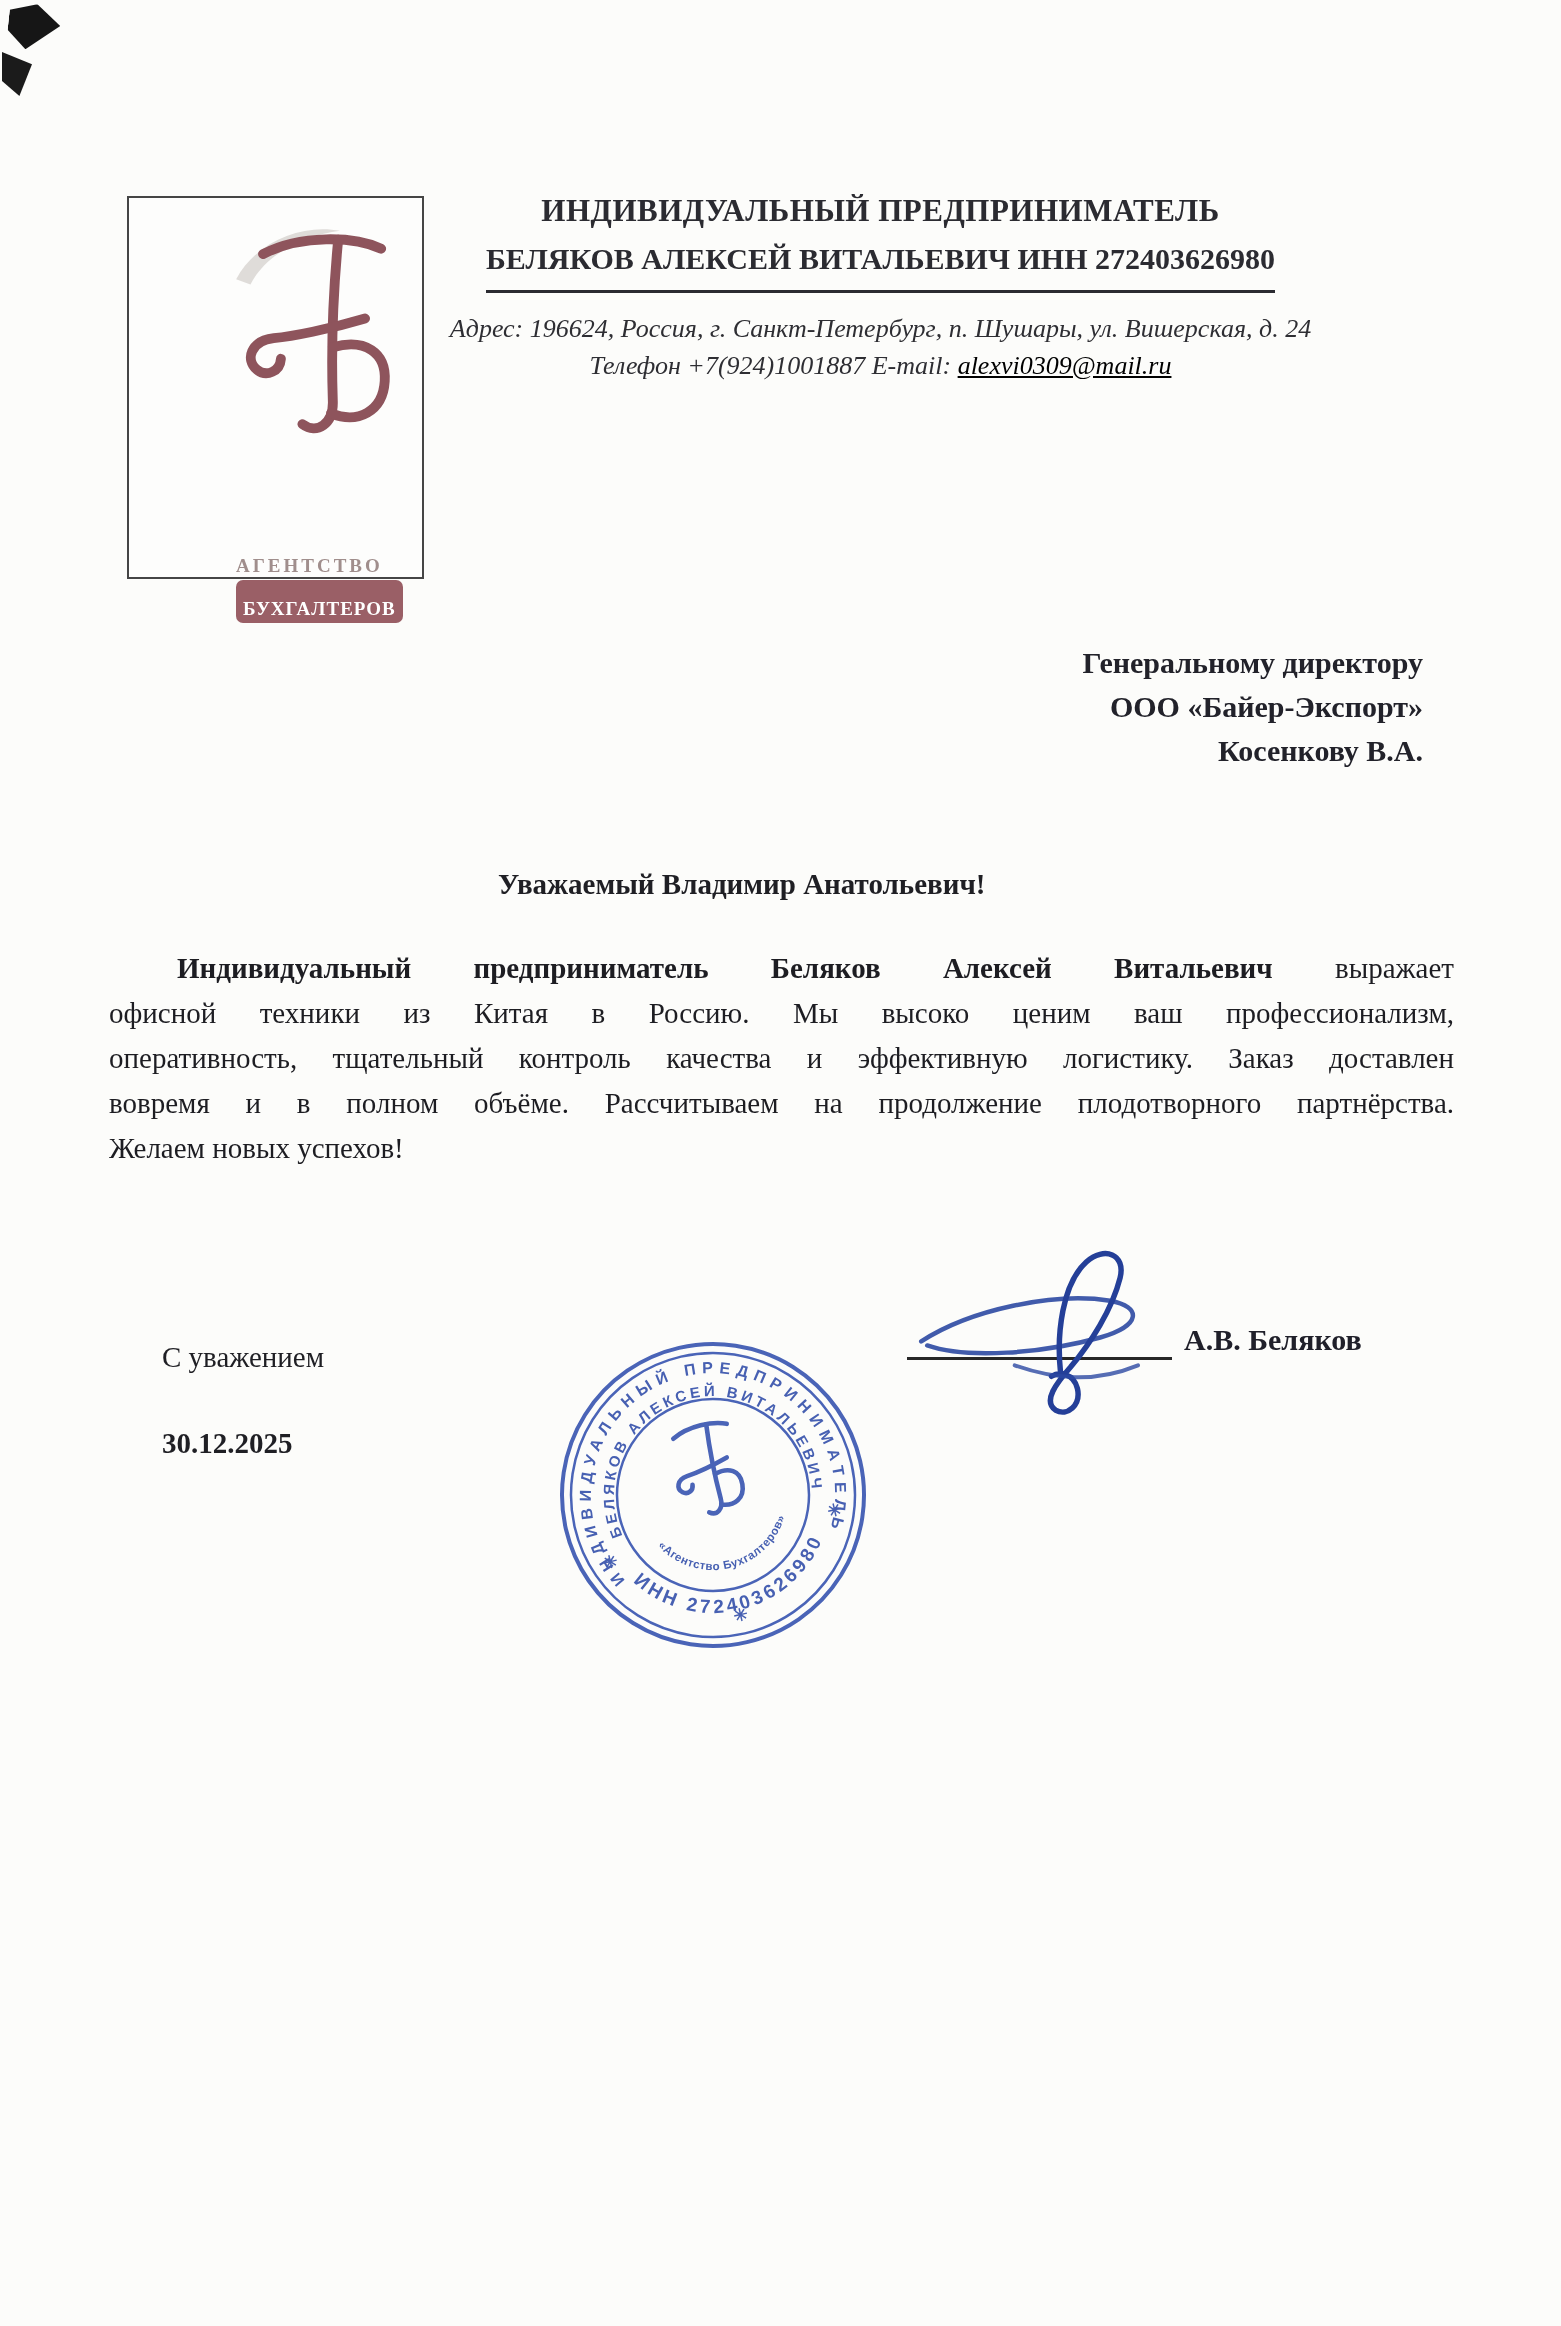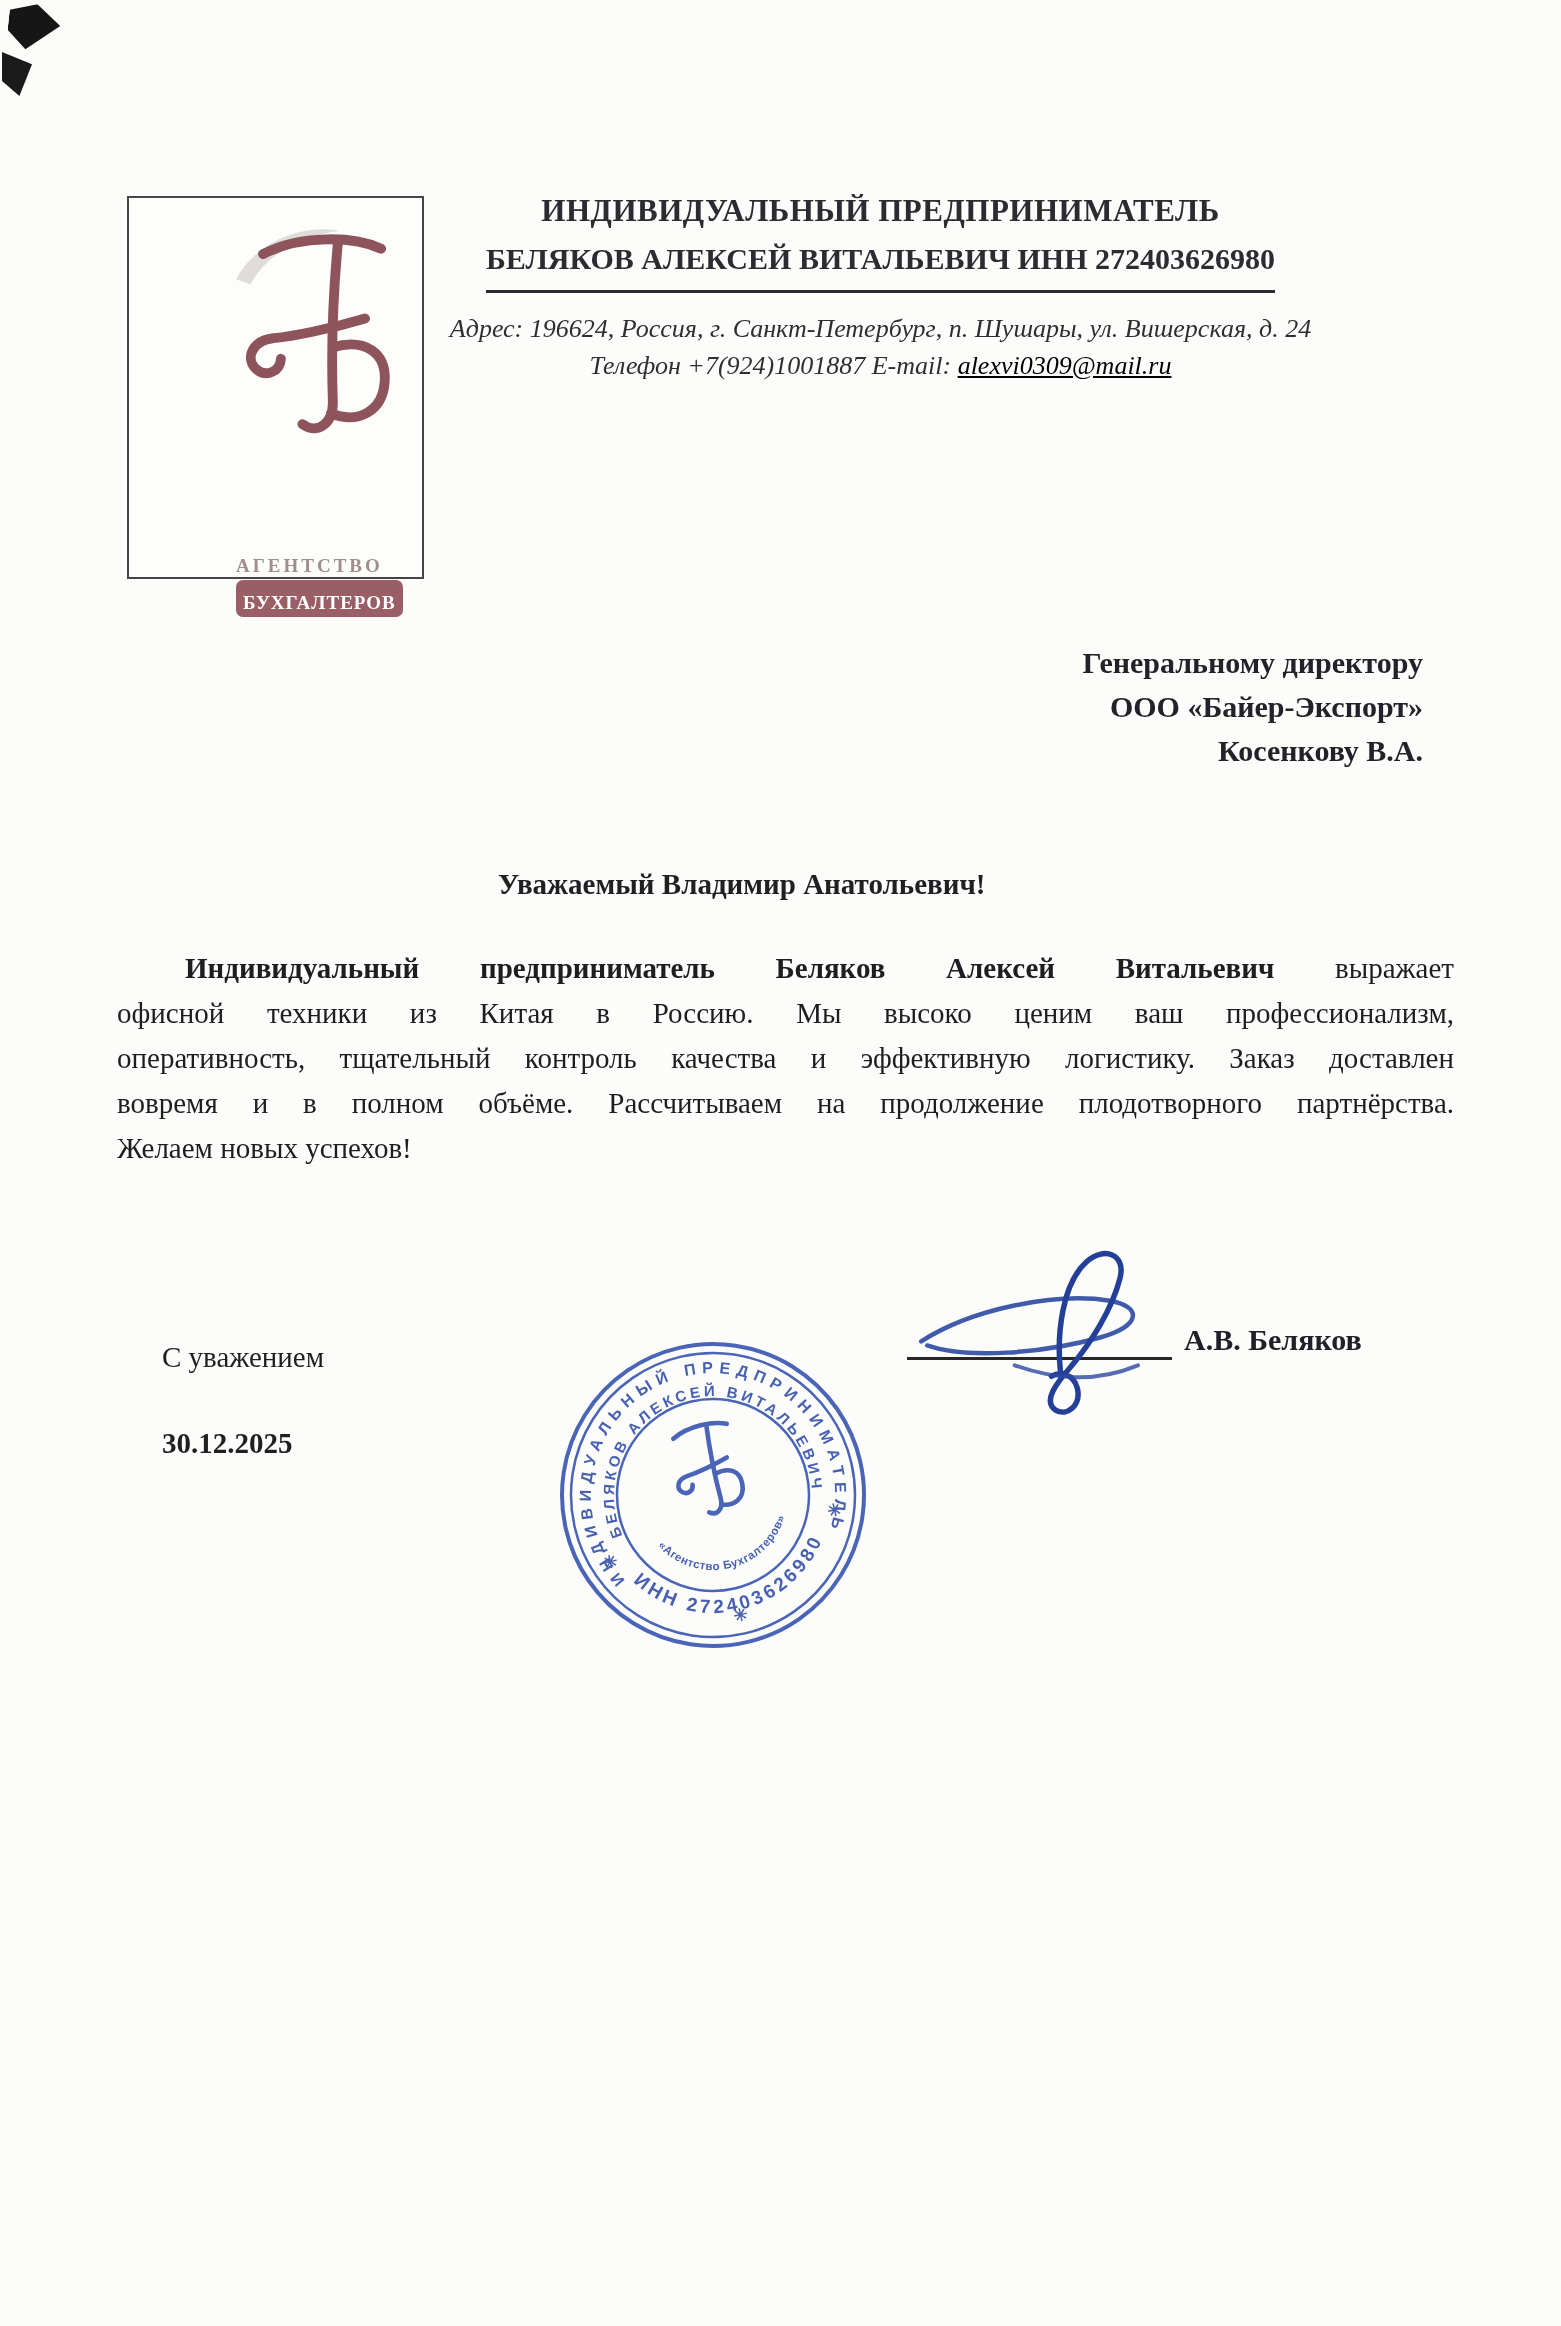--- a/index.html
+++ b/index.html
@@ -11,39 +11,39 @@
   .art2{position:absolute;left:2px;top:52px;width:30px;height:44px;background:#1b1b1b;
         clip-path:polygon(0 0,100% 28%,58% 100%,0 66%);}
   
   .logo-box{position:absolute;left:127px;top:196px;width:293px;height:379px;
             border:2px solid #454545;background:#fdfdfc;}
   .monogram{position:absolute;left:100px;top:25px;width:179px;height:234px;}
   .agency{position:absolute;left:107px;top:313px;width:169px;
           font-family:Liberation Serif, serif;margin-top:44px;}
   .agency-word{font-size:19px;letter-spacing:3px;color:#a08e8c;font-weight:bold;}
   .agency-badge{display:inline-block;margin-top:3px;background:#9a5f66;color:#fff;
-                font-weight:bold;font-size:19px;letter-spacing:1px;padding:12px 7px 3px;
+                font-weight:bold;font-size:19px;letter-spacing:1px;padding:18px 7px 3px;
                 border-radius:7px;}
   
   .header{position:absolute;left:348px;top:193px;width:1065px;text-align:center;color:#2b2b31;}
   .h-line1{font-size:31px;font-weight:bold;letter-spacing:0.5px;}
   .h-line2{font-size:30px;font-weight:bold;margin-top:13px;}
   .h-line2 span{display:inline-block;border-bottom:3px solid #2b2b31;padding-bottom:14px;}
   .h-addr{font-size:26px;font-style:italic;margin-top:21px;color:#2e2e33;}
   .h-phone{font-size:26px;font-style:italic;margin-top:7px;color:#2e2e33;}
   .email-link{color:#000000;text-decoration:underline;cursor:pointer;}
   
   .recipient{position:absolute;left:826px;top:641px;width:597px;text-align:right;
              font-weight:bold;font-size:30px;line-height:44px;color:#22222a;}
   
   .salutation{position:absolute;left:498px;top:868px;font-size:29px;font-weight:bold;}
   
   .body-block{position:absolute;left:109px;top:946px;width:1345px;font-size:29px;
               line-height:45px;color:#1d1d22;}
-  .bline{white-space:normal;margin-left:8px;}
+  .bline{white-space:normal;}
   .jl{text-align:justify;text-align-last:justify;}
   .ind{text-indent:68px;}
   
   .regards{position:absolute;left:162px;top:1341px;font-size:29px;font-weight:normal;}
   .date{position:absolute;left:162px;top:1427px;font-size:29px;font-weight:bold;}
   
   .sig-line{position:absolute;left:907px;top:1357px;width:265px;height:3px;background:#272727;}
   .sig-svg{position:absolute;left:915px;top:1246px;width:269px;height:174px;}
   .signer{position:absolute;left:1184px;top:1323px;font-size:30px;font-weight:bold;color:#20202a;}
   

